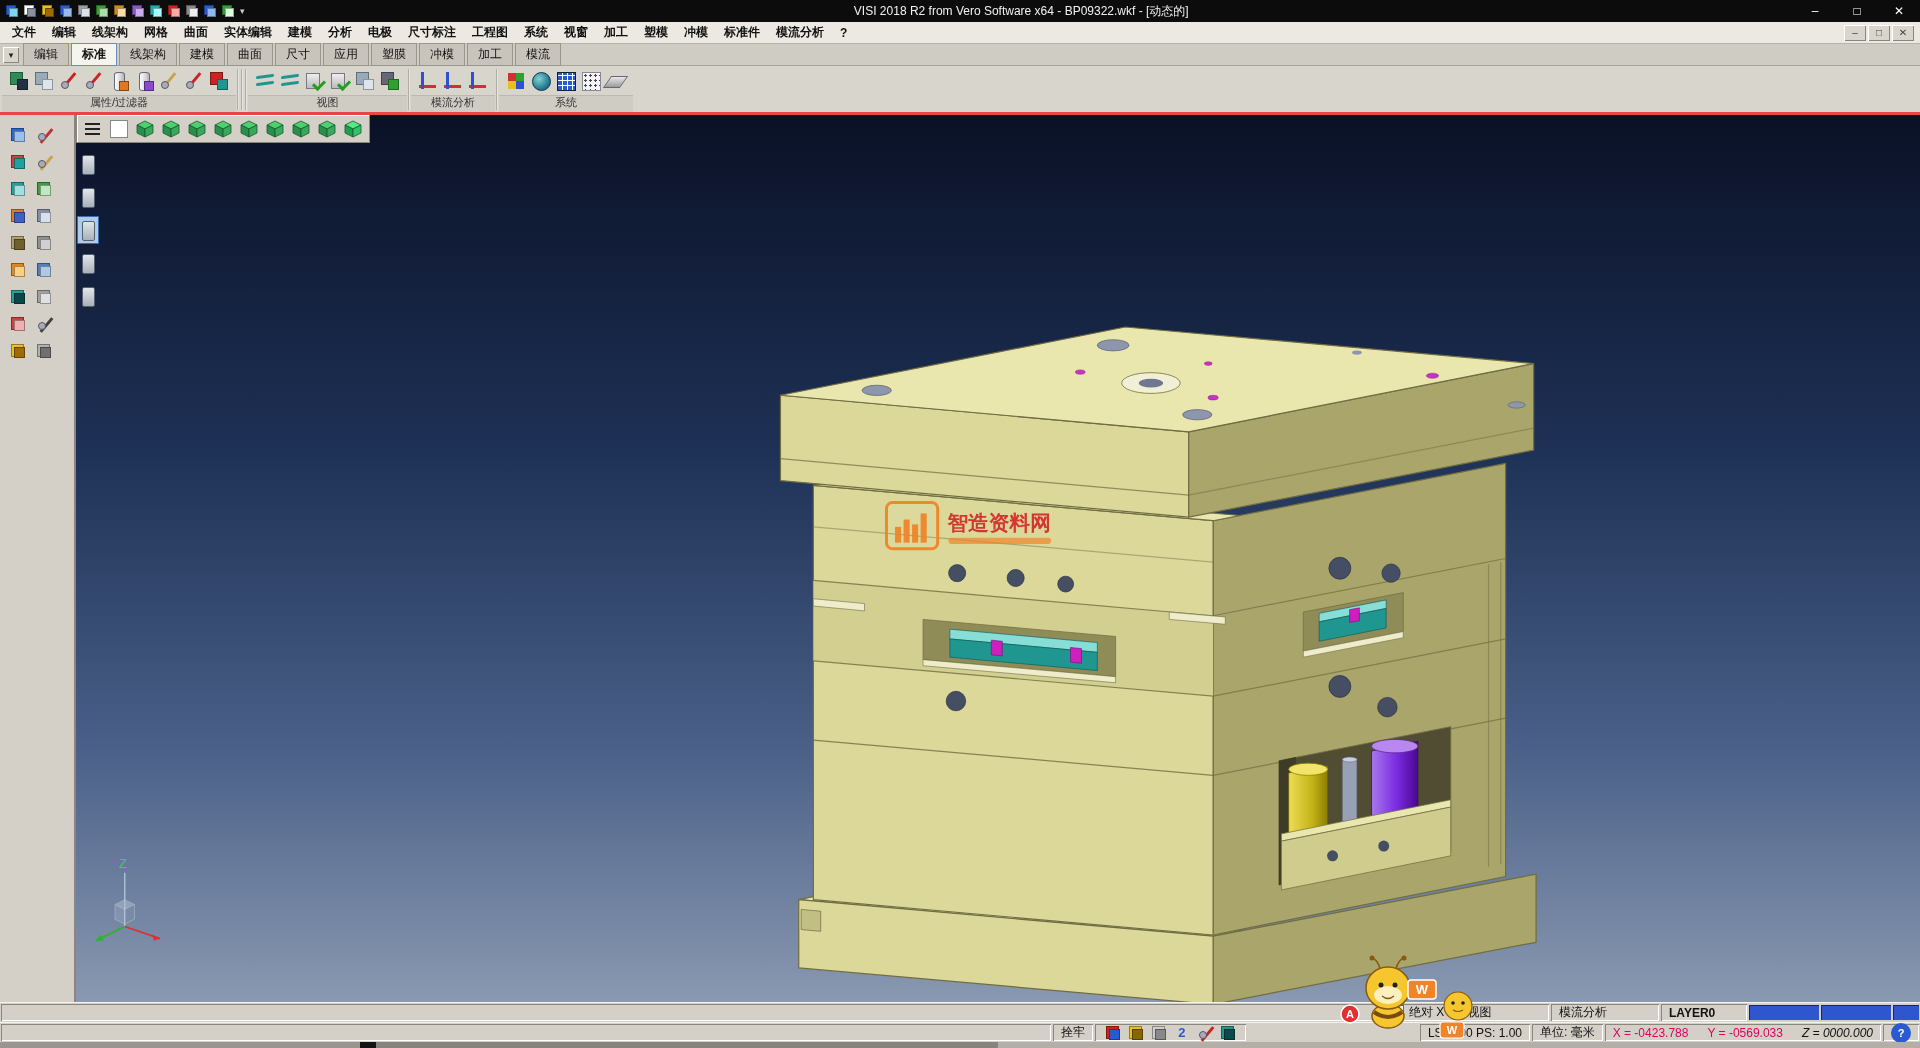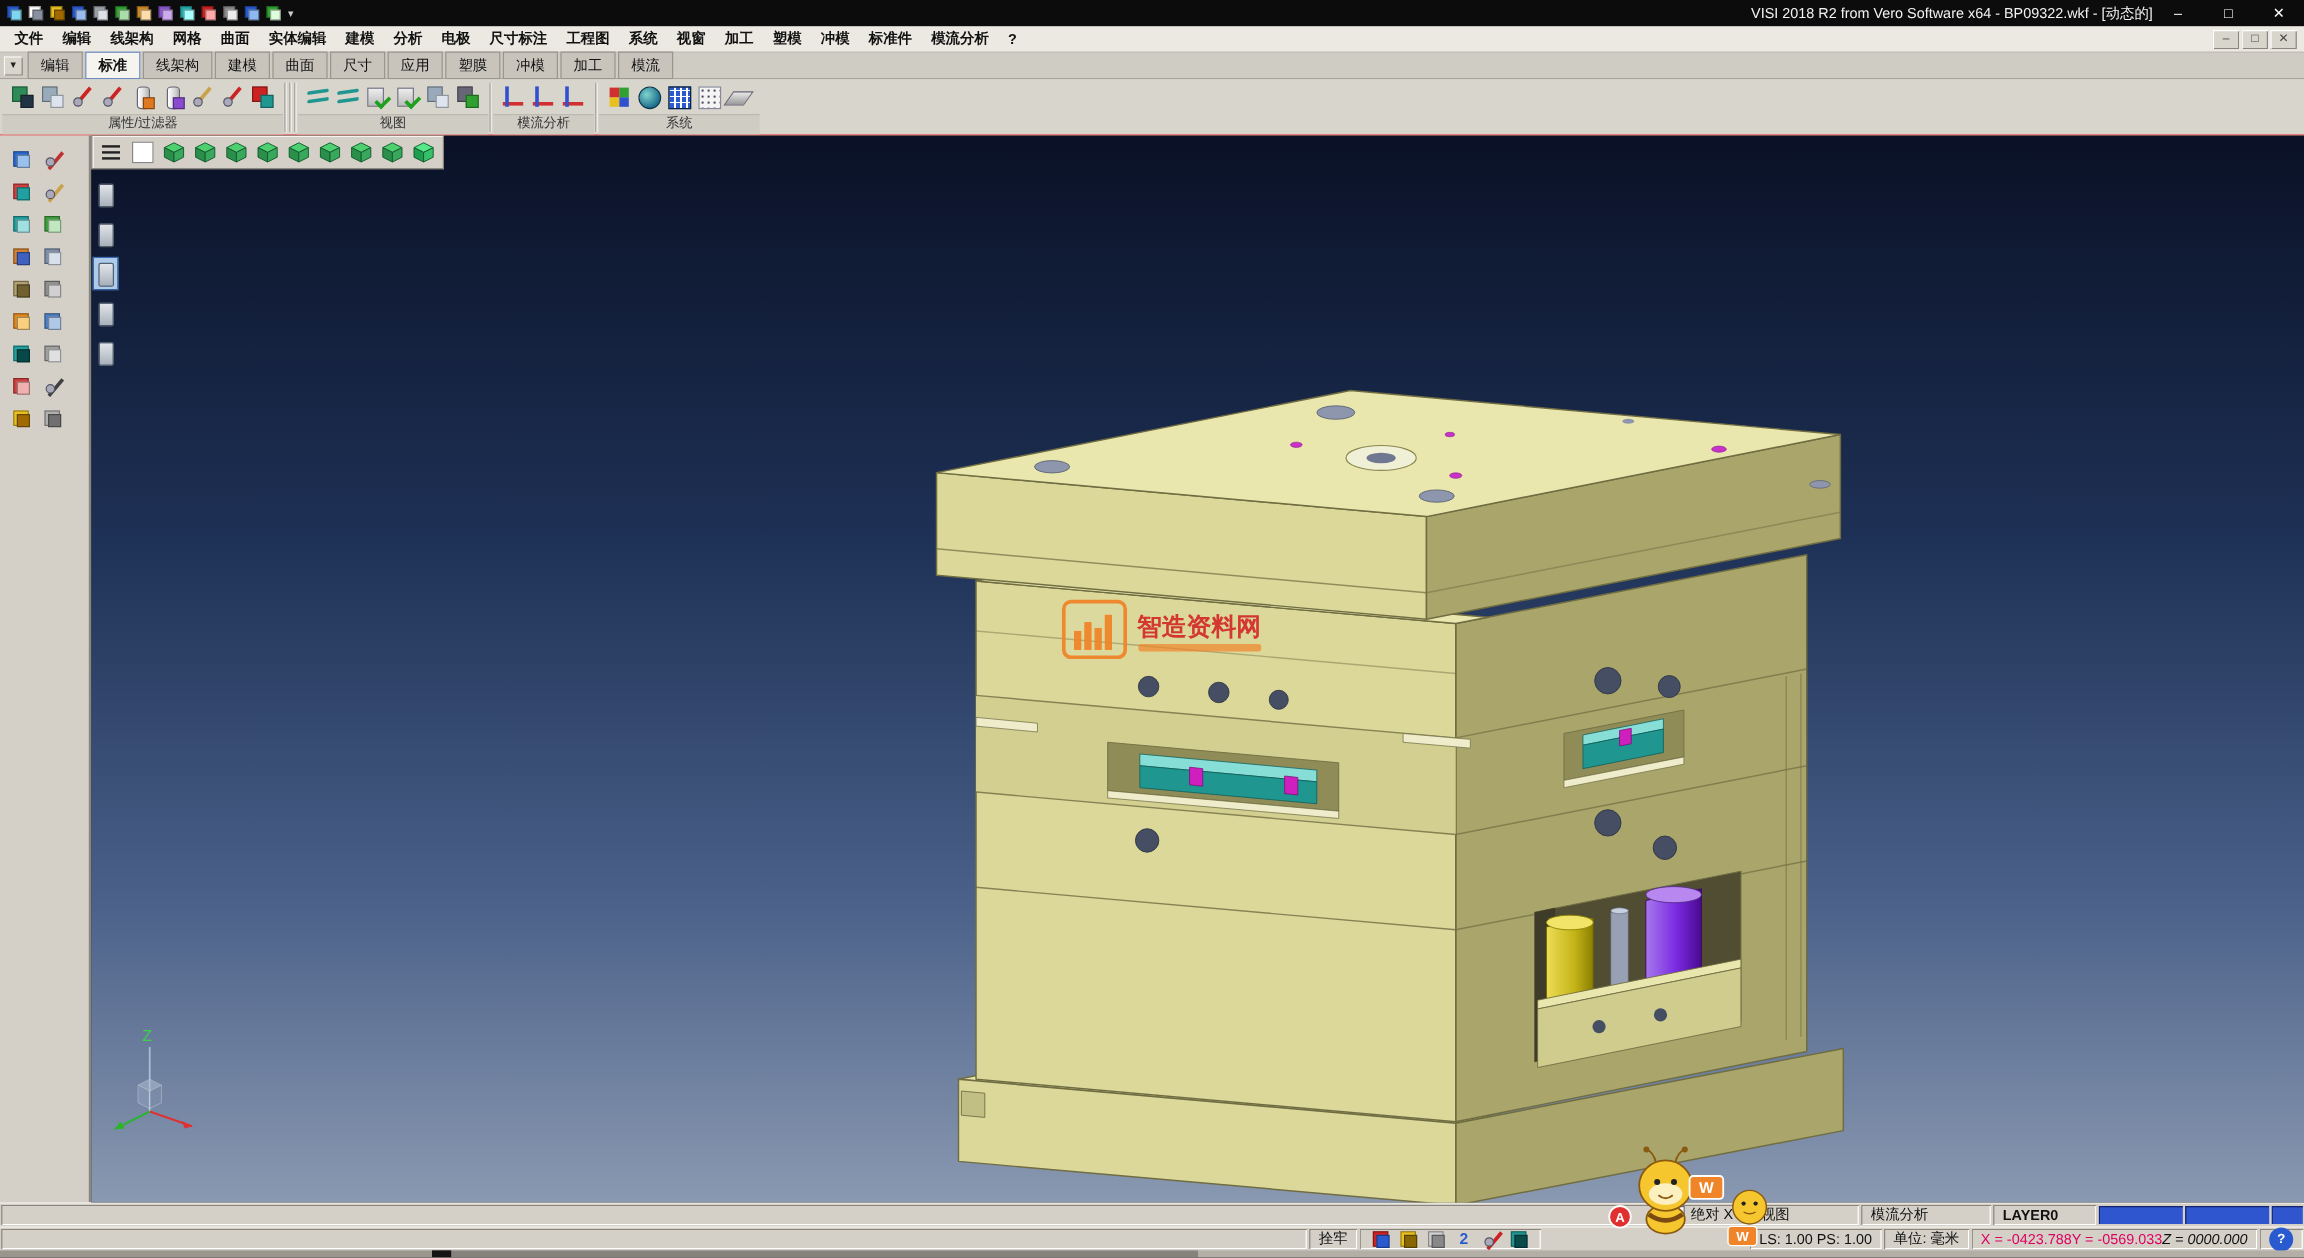--- a/index.html
+++ b/index.html
@@ -6,40 +6,40 @@
   .app{width:1920px;height:1048px;position:relative;overflow:hidden;display:flex;flex-direction:column;
        font-family:"Liberation Sans","DejaVu Sans",sans-serif;font-size:12px;color:#111;background:#d4d0c8;}
 
   
   .titlebar{height:22px;background:#0c0c0c;color:#fff;display:flex;align-items:center;padding-left:4px;flex:0 0 auto;}
   .qat{display:flex;align-items:center;gap:2px;}
   .qat .ico{width:16px;height:16px;}
   .qat .t-multi::before{width:8px;height:8px;left:2px;top:2px;}
   .qat .t-multi::after{width:7px;height:7px;right:2px;bottom:2px;}
   .qat-drop{color:#ccc;font-size:9px;margin:0 4px;}
-  .title{flex:1;text-align:right;color:#f2f2f2;}
+  .title{flex:1;text-align:center;color:#f2f2f2;}
   .wincontrols{display:flex;height:100%;}
   .winbtn{width:42px;display:flex;align-items:center;justify-content:center;color:#fff;font-size:12px;}
 
   
   .menubar{height:21px;background:#ece9e2;border-bottom:1px solid #b8b4ac;display:flex;align-items:center;padding-left:4px;flex:0 0 auto;}
   .menu-item{padding:0 8px;height:100%;display:flex;align-items:center;cursor:default;}
   .mdi{margin-left:auto;display:flex;margin-right:6px;gap:2px;}
   .mdibtn{width:22px;height:16px;display:flex;align-items:center;justify-content:center;color:#444;
           background:#d8d5cd;box-shadow:inset 1px 1px 0 #fff,inset -1px -1px 0 #8a867e;font-size:10px;}
 
   
   .tabrow{height:21px;background:#cfccc4;display:flex;align-items:center;padding-left:3px;border-bottom:1px solid #a8a49c;flex:0 0 auto;}
   .tabdrop{width:16px;height:16px;display:flex;align-items:center;justify-content:center;font-size:9px;color:#222;
            background:#d8d5cd;box-shadow:inset 1px 1px 0 #fff,inset -1px -1px 0 #8a867e;margin-right:4px;}
   .tab{padding:2px 10px;margin-right:2px;background:#c8c4bc;border:1px solid #9a968e;}
   .tab.active{background:#f6f4ee;border:1px solid #6a8ac0;font-weight:bold;}
 
   
-  .toolbar{background:#d8d5cd;border-bottom:1px solid #ef4444;display:flex;align-items:stretch;padding:1px 2px 0;flex:0 0 auto;height:45px;}
+  .toolbar{background:#d8d5cd;border-bottom:3px solid #ef4444;display:flex;align-items:stretch;padding:1px 2px 0;flex:0 0 auto;height:45px;}
   .tgroup{display:flex;flex-direction:column;}
   .trow{display:flex;align-items:center;flex:1;padding:0 5px;gap:1px;}
   .tlabel{text-align:center;font-size:11px;color:#333;padding:0 6px 2px;background:#cfccc4;box-shadow:inset 0 1px 0 #bdb9b1;white-space:nowrap;}
   .vsep{width:2px;margin:2px 1px;background:linear-gradient(90deg,#969288,#ffffff);}
 
   
   .ico{width:24px;height:24px;position:relative;display:inline-block;flex:0 0 auto;}
   .ico.sel{background:#aecbeb;outline:1px solid #3a6aaa;}
   .t-multi::before{content:"";position:absolute;left:3px;top:3px;width:11px;height:11px;background:var(--c,#888);border:1px solid rgba(0,0,0,.35);}
   .t-multi::after{content:"";position:absolute;right:3px;bottom:3px;width:9px;height:9px;background:var(--c2,#ccc);border:1px solid rgba(0,0,0,.35);}
@@ -89,21 +89,21 @@
   .statusA,.statusB{height:19px;background:#d4d0c8;display:flex;align-items:stretch;flex:0 0 auto;border-top:1px solid #f5f3ee;}
   .seg{display:flex;align-items:center;padding:0 8px;margin:1px;white-space:nowrap;
        box-shadow:inset 1px 1px 0 #8a867e,inset -1px -1px 0 #fff;}
   .flexfill{flex:1;}
   .gapseg{width:172px;}
   .bluebar{width:70px;margin:2px 1px;background:#2f55cf;box-shadow:inset 1px 1px 0 #16246a;}
   .bluebar.smallb{width:26px;}
   .layerseg{font-weight:bold;}
   .statusB .ico{width:20px;height:20px;}
   .iconsB{gap:3px;}
-  .cx,.cy{color:#e00060;margin-right:0;}
+  .cx,.cy{color:#e00060;margin-right:19px;}
   .cz{color:#111;font-style:italic;}
   .docchip{width:11px;height:13px;background:#fff;border:1px solid #667;margin-right:5px;position:relative;display:inline-block;}
   .docchip::after{content:"";position:absolute;right:-1px;bottom:-1px;width:5px;height:5px;background:#2f55cf;}
 
   .bottomstrip{height:6px;flex:0 0 auto;position:relative;
        background:linear-gradient(90deg,#9a968e 0 19%,#86827c 19% 52%,#b3afa7 52%);}
   .bottomstrip::after{content:"";position:absolute;left:360px;top:0;width:16px;height:6px;background:#141414;}
 
   .mascot{position:absolute;left:1336px;top:950px;width:152px;height:94px;z-index:60;pointer-events:none;}
 </style>

